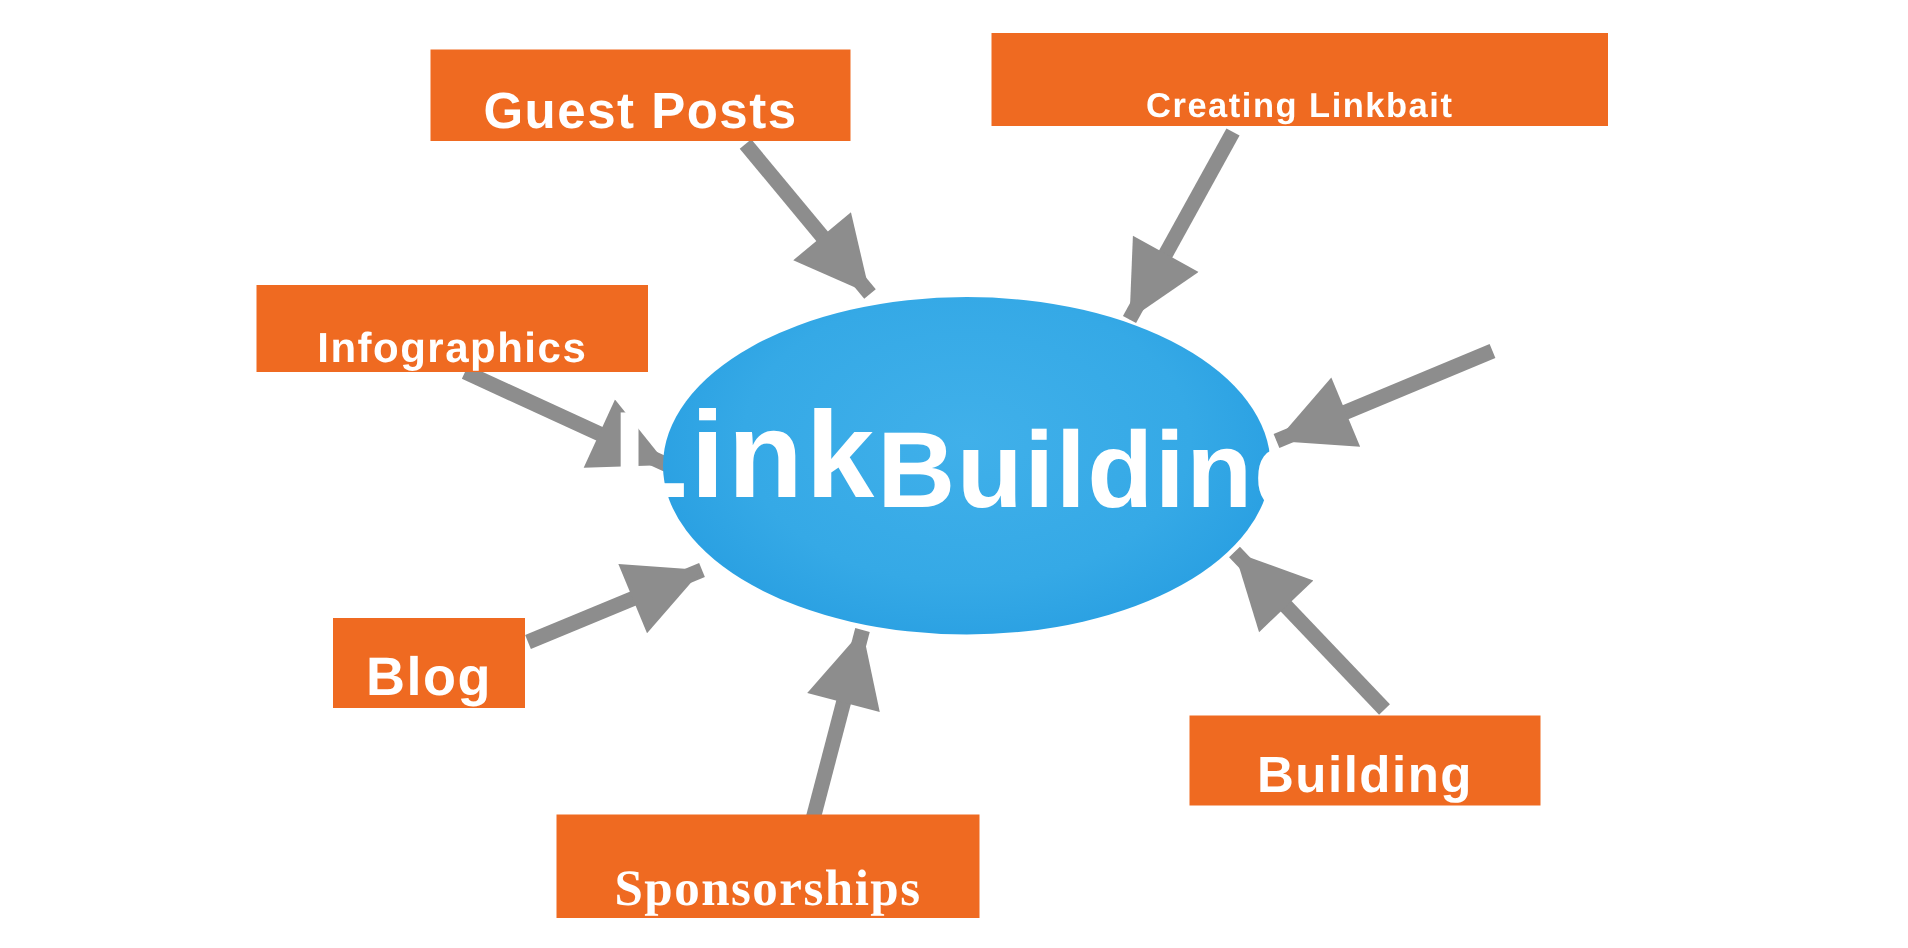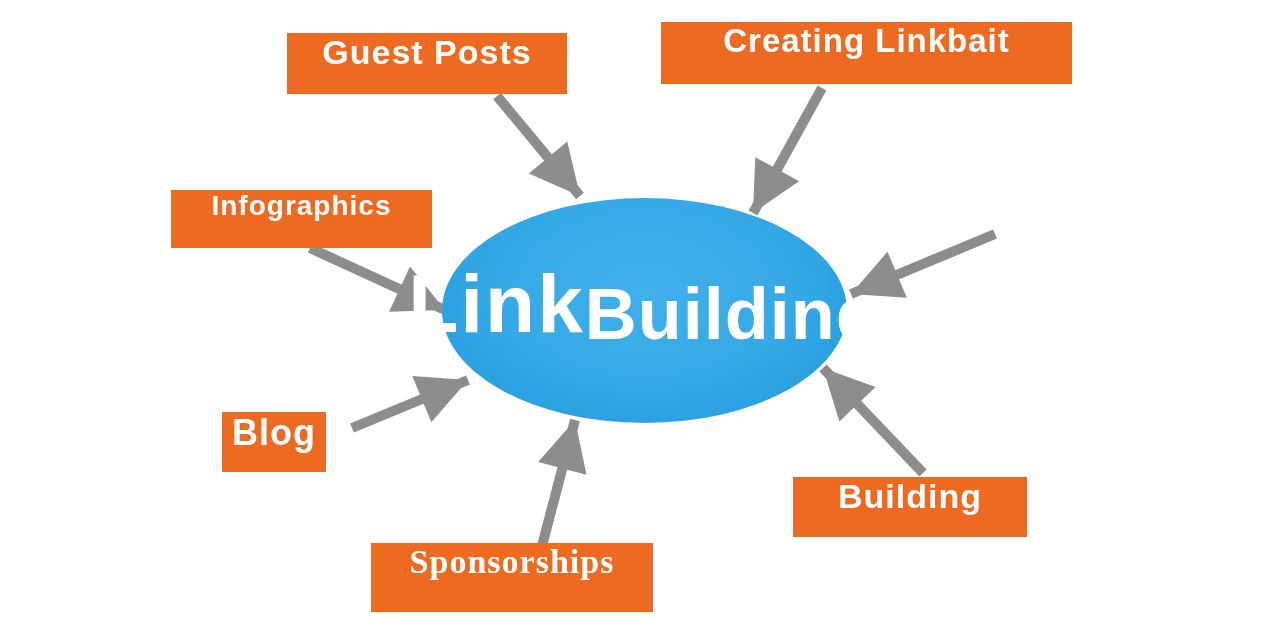--- a/index.html
+++ b/index.html
@@ -22,28 +22,28 @@
     z-index:2;
     display:flex;flex-direction:row;align-items:center;justify-content:center;
     color:#ffffff;font-weight:bold;text-align:center;
   }
   .ellipse .line1{font-size:82px;line-height:1;letter-spacing:2px;margin-top:-14px;}
   .ellipse .line2{font-size:72px;line-height:1;letter-spacing:1px;margin-top:6px;}
 
   
   .node{
     position:absolute;z-index:3;background:#ef6a21;color:#ffffff;
-    display:flex;align-items:flex-start;justify-content:center;
+    display:flex;align-items:flex-end;justify-content:center;
     font-weight:bold;font-size:34px;letter-spacing:1px;white-space:nowrap;
   }
   .n-guest-posts      {left:287px;top:33px; width:280px;height:61px;}
-  .n-creating-linkbait{left:661px;top:22px; width:411px;height:62px;font-size:33px;}
+  .n-creating-linkbait{left:661px;top:22px; width:411px;height:62px;font-size:23px;}
   .n-videos           {left:928px;top:166px;width:182px;height:63px;}
   .n-infographics     {left:171px;top:190px;width:261px;height:58px;font-size:28px;}
-  .n-blog             {left:222px;top:412px;width:104px;height:60px;font-size:36px;}
+  .n-blog             {left:222px;top:412px;width:128px;height:60px;font-size:36px;}
   .n-sponsorships     {left:371px;top:543px;width:282px;height:69px;font-family:Liberation Serif, serif;}
   .n-contests         {left:793px;top:477px;width:234px;height:60px;}
 </style>
 </head>
 <body>
 
 <div class="canvas">
 
   <svg class="arrows" viewBox="0 0 1272 632" xmlns="http://www.w3.org/2000/svg">
     <defs>

